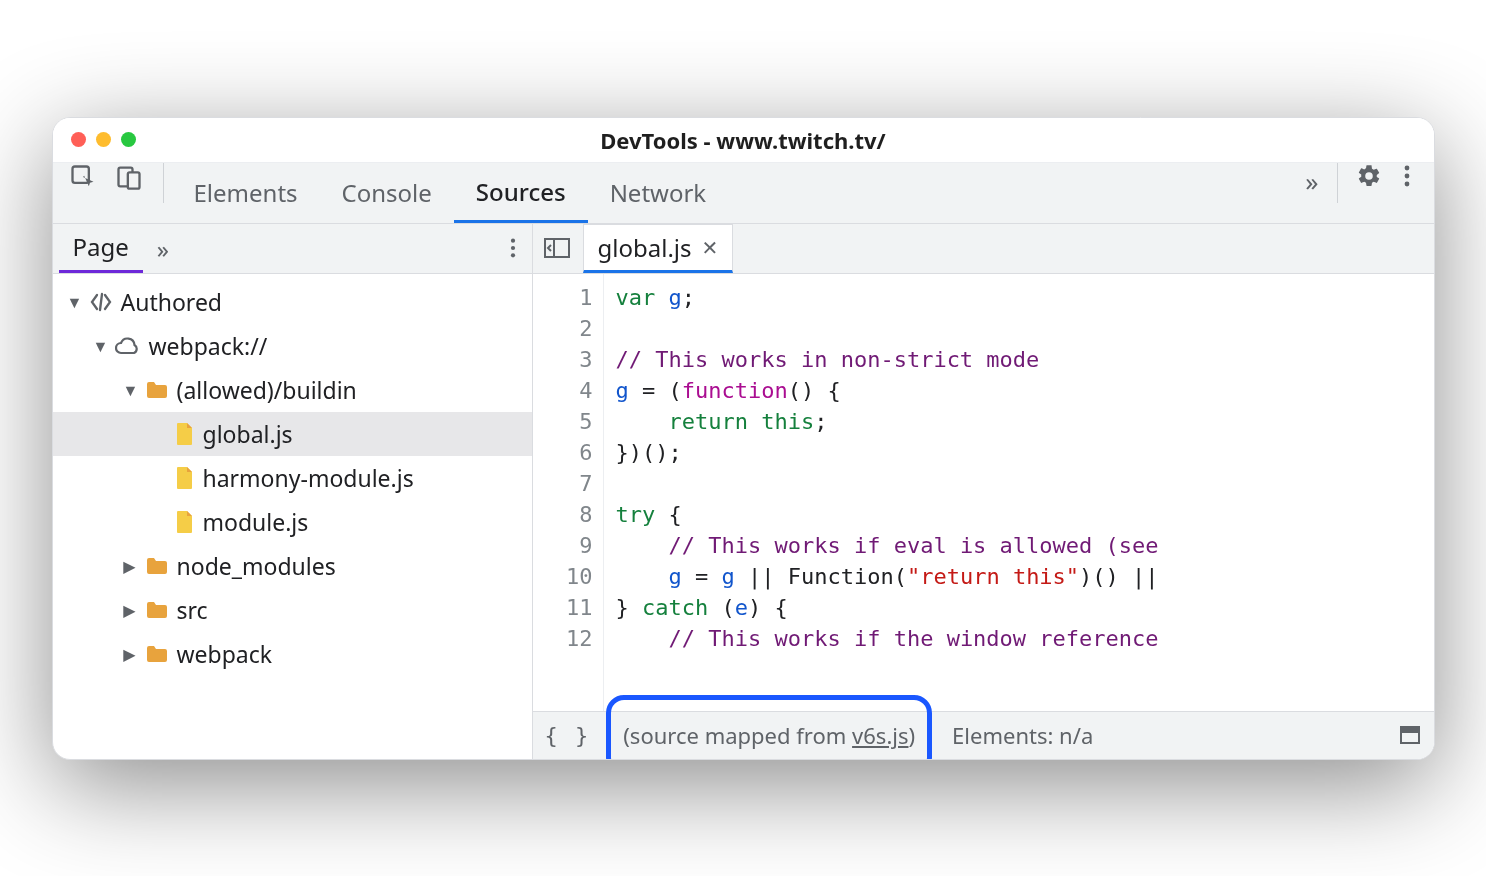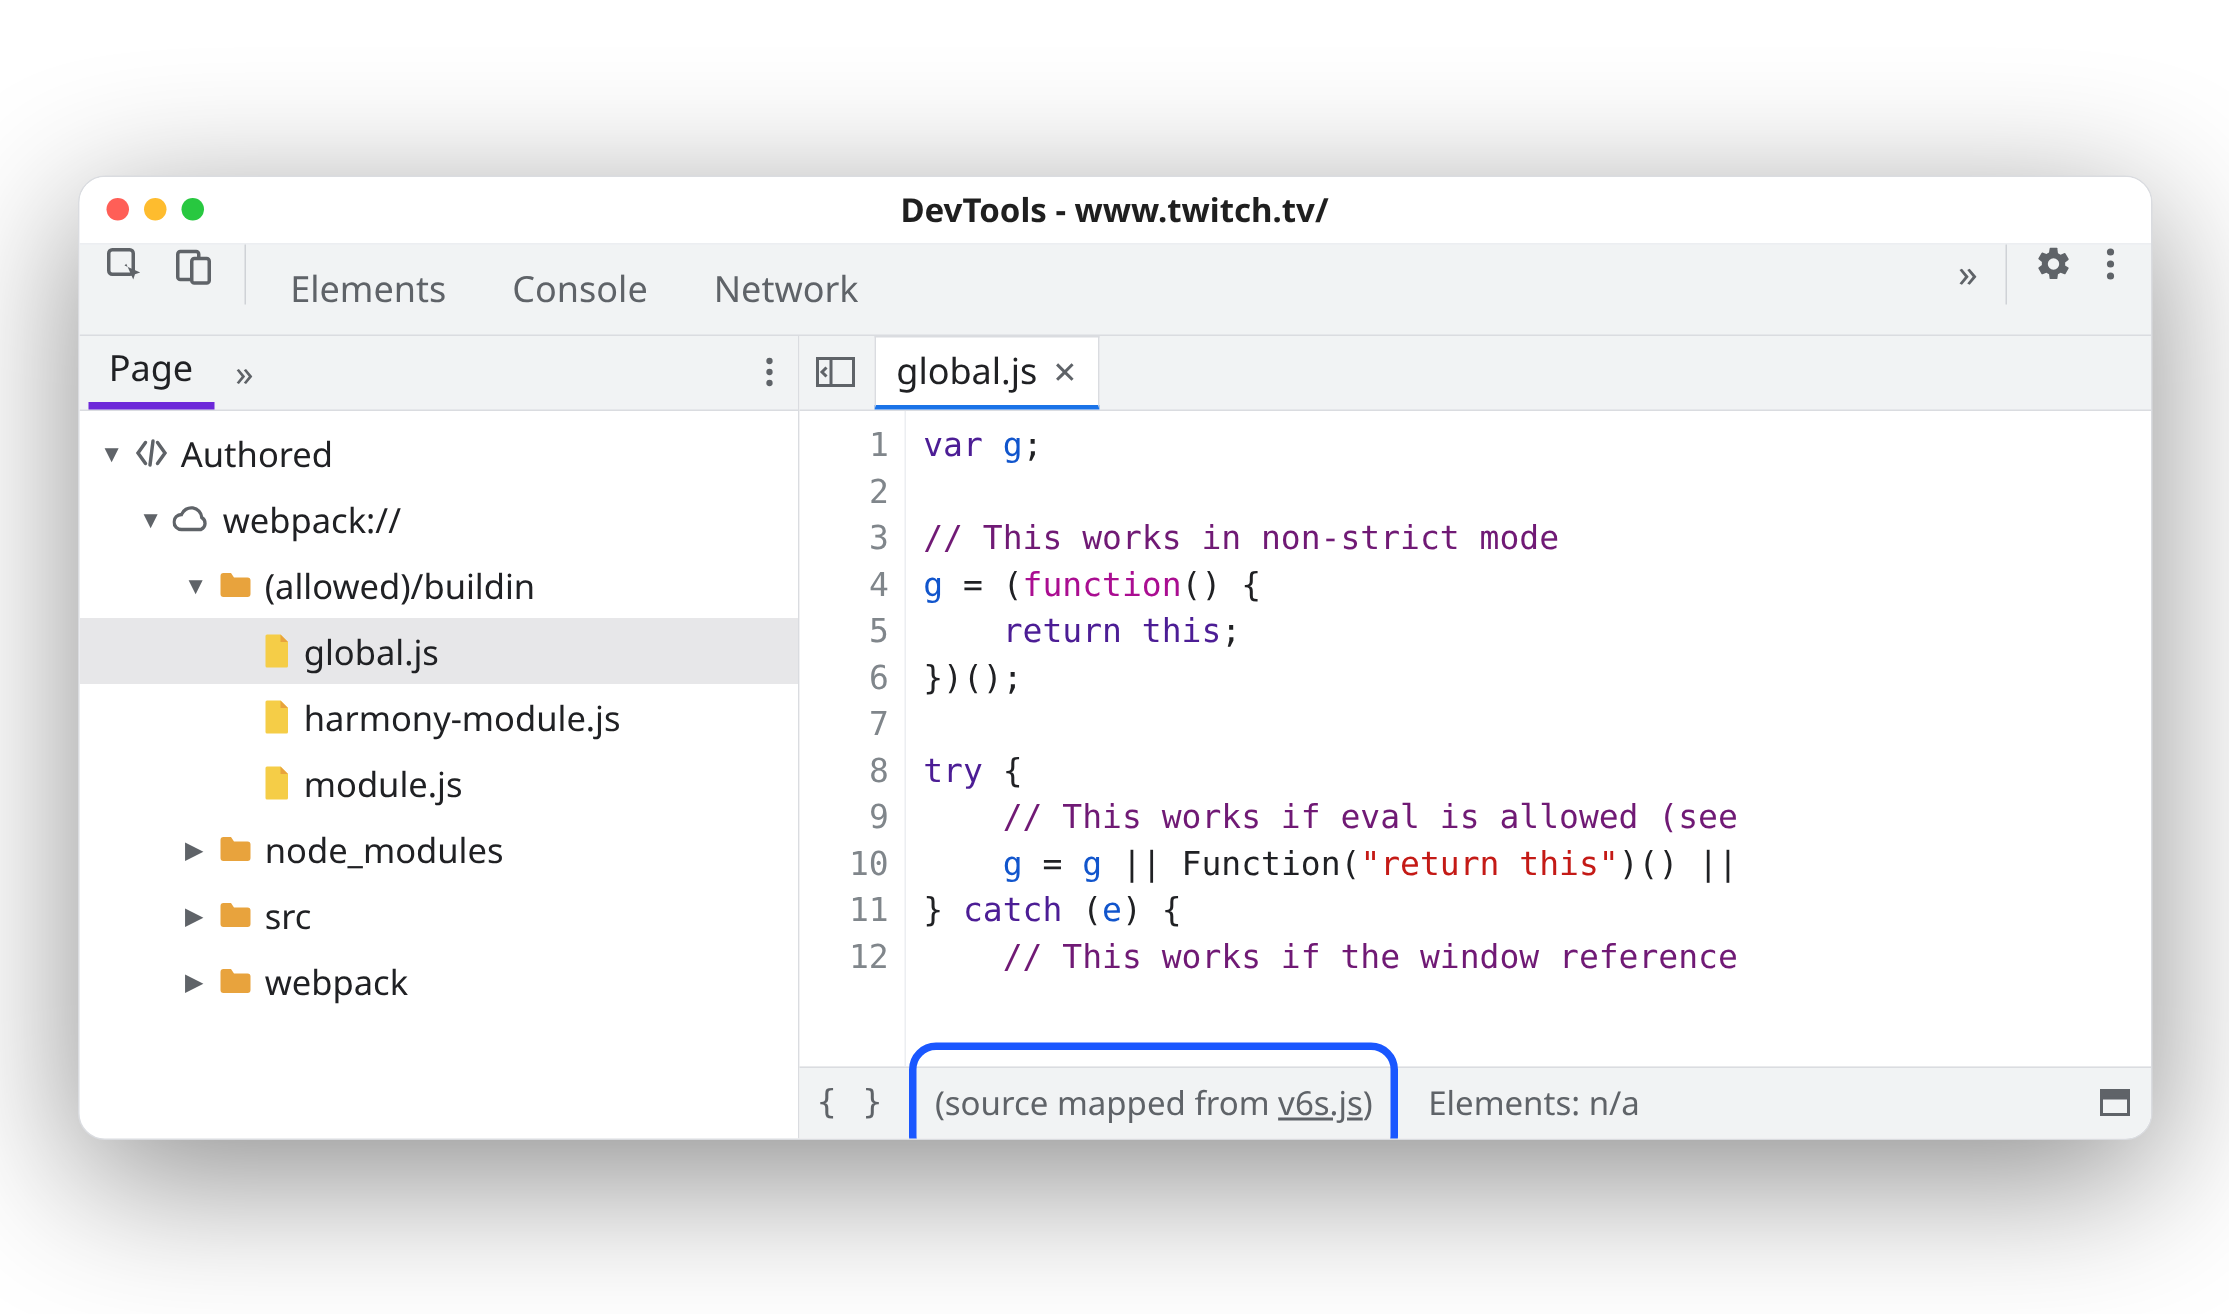--- a/index.html
+++ b/index.html
@@ -56,21 +56,21 @@
   .content { display:flex; height: 535px; }
 
   
   .sidebar { width: 480px; border-right:1px solid #dadce0; display:flex; flex-direction:column;}
   .side-tabs {
     display:flex; align-items:center; height:50px;
     border-bottom:1px solid #dadce0; background:#f1f3f4;
     padding:0 6px;
   }
   .side-tab { padding:0 14px; height:100%; display:flex; align-items:center; color:#202124;}
-  .side-tab.active { border-bottom:5px solid #6d28d9; }
+  .side-tab.active { border-bottom:3px solid #6d28d9; }
   .side-tabs .chevron{ color:#5f6368; padding-left:14px; font-size:24px;}
   .side-tabs .kebab { margin-left:auto; color:#5f6368; padding-right:10px; font-size:22px;}
 
   .tree { flex:1; overflow:auto; padding-top:6px; font-size:23px;}
   .tree-row {
     display:flex; align-items:center; gap:8px;
     height:44px; padding-left:14px; cursor:pointer; white-space:nowrap;
   }
   .tree-row.selected { background:#e7e7e9; }
   .disclose { width:14px; text-align:center; color:#5f6368; font-size:16px;}
@@ -94,21 +94,21 @@
     border-bottom:3px solid #1a73e8; background:#fff;
     border-top:1px solid #dadce0; border-left:1px solid #dadce0; border-right:1px solid #dadce0;
     margin-bottom:-1px;
   }
   .editor-tab .close { color:#5f6368; font-size:20px; }
 
   .code-area { flex:1; display:flex; overflow:hidden; font-family:Menlo,Consolas,monospace; font-size:22px; line-height:31px;}
   .gutter { width:70px; text-align:right; color:#80868b; padding:8px 10px 0 0; background:#fff;}
   .gutter div{height:31px;}
   .code { flex:1; padding:8px 0 0 12px; white-space:pre; overflow:hidden; color:#202124; border-left:1px solid #eceef1;}
-  .kw{color:#4c1d95;} .id{color:#1155cc;} .cm{color:#701a75;} .fn{color:#aa0d91;}
+  .kw{color:#15803d;} .id{color:#1155cc;} .cm{color:#701a75;} .fn{color:#aa0d91;}
   .pn{color:#202124;} .str{color:#c41a16;}
 
   .statusbar {
     height:48px; border-top:1px solid #dadce0; background:#f1f3f4;
     display:flex; align-items:center; padding:0 12px; gap:16px;
     color:#5f6368; font-size:22px;
   }
   .pretty { font-family:Menlo,monospace; letter-spacing:2px;}
   .pill {
     border:5px solid #1a57ff; border-radius:18px;
@@ -147,20 +147,21 @@
         <svg width="28" height="28" viewBox="0 0 24 24" fill="none" stroke="#5f6368" stroke-width="2">
           <rect x="3" y="4" width="12" height="16" rx="1.5"></rect>
               <rect x="11" y="8" width="10" height="14" rx="1.5" fill="#f1f3f4"></rect>
         </svg>
       </span>
     </div>
     <div class="divider"></div>
     <div class="tabs" id="main-tabs">
           <div class="tab">Elements</div>
           <div class="tab">Console</div>
+          <div class="tab active">Sources</div>
           <div class="tab">Network</div>
         </div>
     <span class="chevron">»</span>
     <div class="divider"></div>
     <div class="right-tools">
       <span class="icon">
         <svg width="26" height="26" viewBox="0 0 24 24" fill="#5f6368">
               <path d="M19.14,12.94a7.14,7.14,0,0,0,.05-.94,7.14,7.14,0,0,0-.05-.94l2.03-1.58a.5.5,0,0,0,.12-.64l-1.92-3.32a.5.5,0,0,0-.6-.22l-2.39.96a7.03,7.03,0,0,0-1.62-.94l-.36-2.54A.5.5,0,0,0,13.9,2h-3.8a.5.5,0,0,0-.49.42L9.25,4.96a7.03,7.03,0,0,0-1.62.94l-2.39-.96a.5.5,0,0,0-.6.22L2.72,8.48a.5.5,0,0,0,.12.64l2.03,1.58a7.14,7.14,0,0,0-.05.94,7.14,7.14,0,0,0,.05.94L2.84,14.16a.5.5,0,0,0-.12.64l1.92,3.32a.5.5,0,0,0,.6.22l2.39-.96a7.03,7.03,0,0,0,1.62.94l.36,2.54a.5.5,0,0,0,.49.42h3.8a.5.5,0,0,0,.49-.42l.36-2.54a7.03,7.03,0,0,0,1.62-.94l2.39.96a.5.5,0,0,0,.6-.22l1.92-3.32a.5.5,0,0,0-.12-.64ZM12,15.5A3.5,3.5,0,1,1,15.5,12,3.5,3.5,0,0,1,12,15.5Z"></path>
             </svg>
       </span>

